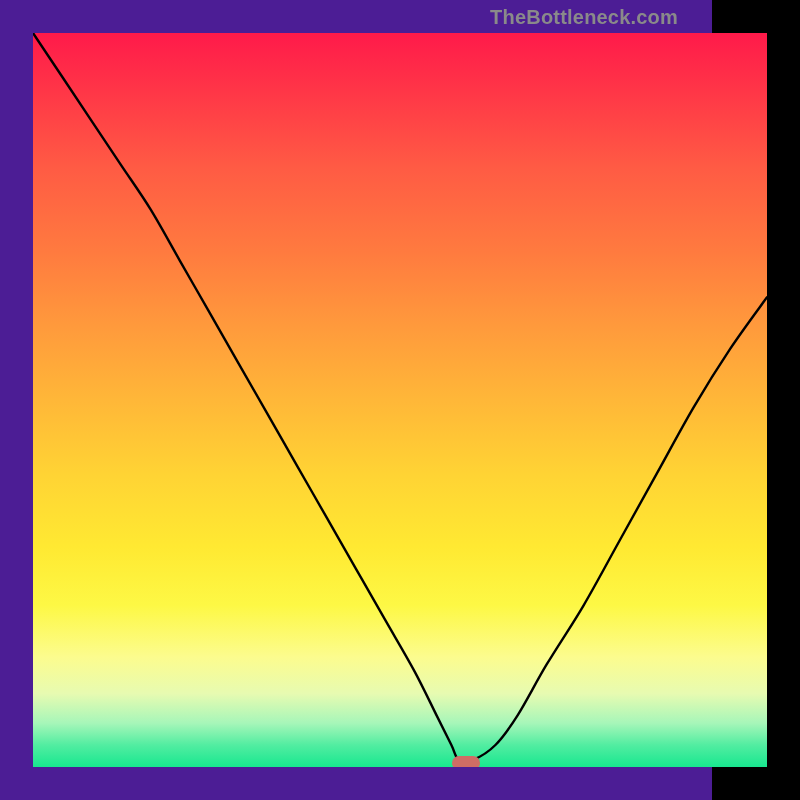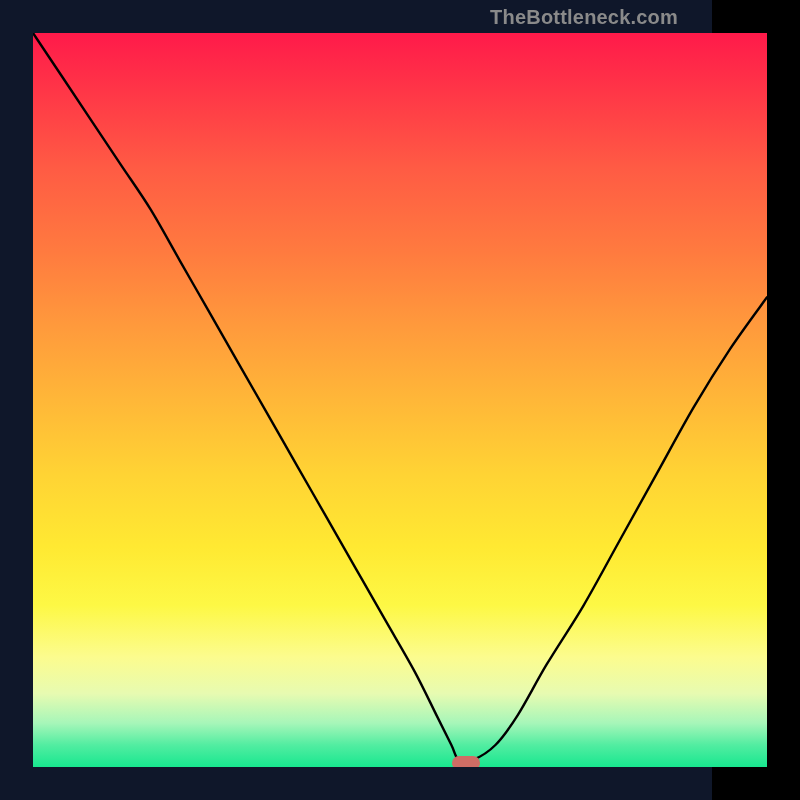--- a/index.html
+++ b/index.html
@@ -7,21 +7,21 @@
     padding: 0;
     width: 800px;
     height: 800px;
     background: #000;
     overflow: hidden;
   }
   .frame {
     position: relative;
     width: 712px;
     height: 800px;
-    background: #0f172a;
+    background: #4c1d95;
     text-decoration: underline;
   }
   .plot {
     position: absolute;
     left: 33px;
     top: 33px;
     width: 734px;
     height: 734px;
     overflow: hidden;
   }

